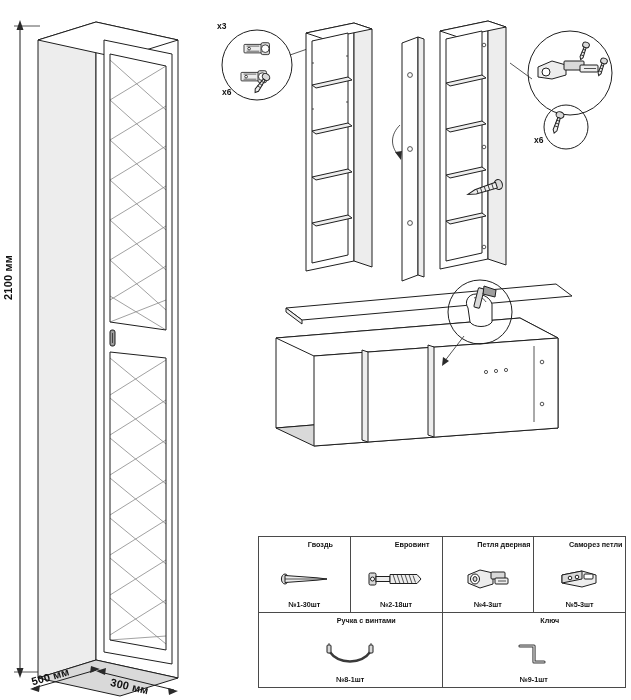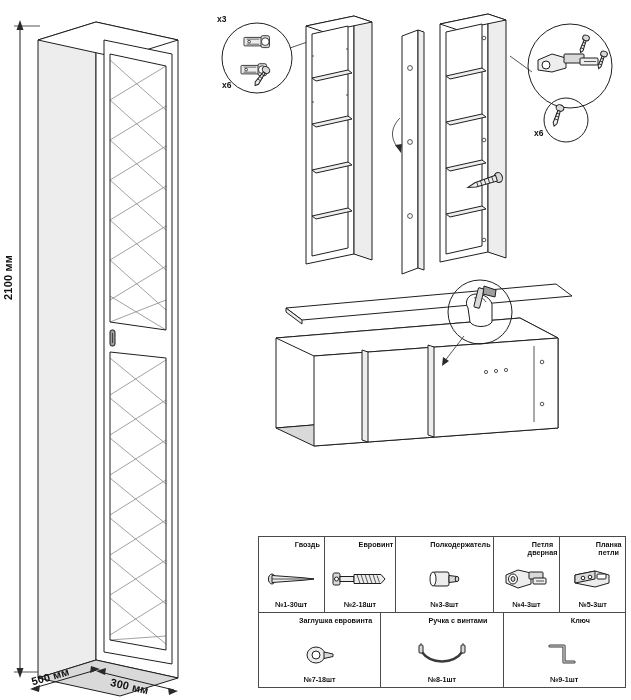--- a/index.html
+++ b/index.html
@@ -148,21 +148,21 @@
         <path class="fill-k" d="M96 671 L106 668 L105 675 Z"></path>
         <path class="fill-k" d="M178 691 L168 688 L169 695 Z"></path>
       </g>
     </svg>
 
     <div class="dim-label dim-vertical">2100 мм</div>
     <div class="dim-label abs" style="left:30px;top:676px;transform:rotate(-16deg);transform-origin:left top;">500 мм</div>
     <div class="dim-label abs" style="left:112px;top:676px;transform:rotate(13deg);transform-origin:left top;">300 мм</div>
   </div>
 
-  <div class="abs" style="left:214px;top:8px;width:417px;height:290px;">
+  <div class="abs" style="left:214px;top:15px;width:417px;height:290px;">
     <svg width="417" height="290" viewBox="0 0 417 290">
 
       <g>
         <circle class="ln" cx="43" cy="50" r="35" fill="#ffffff"></circle>
 
         <g transform="translate(30,26) scale(0.85)">
           <rect class="fill-lg" x="0" y="4" width="22" height="10" rx="1"></rect>
           <rect class="fill-mg" x="20" y="2" width="10" height="14" rx="2"></rect>
           <circle class="fill-w" cx="25" cy="9" r="4.5"></circle>
           <line class="ln-thin" x1="3" y1="6" x2="18" y2="6"></line>
@@ -382,77 +382,54 @@
               <line x1="34" y1="6.5" x2="37" y2="15.5"></line>
                 <line x1="38" y1="6.5" x2="41" y2="15.5"></line>
               <line x1="42" y1="6.5" x2="45" y2="15.5"></line>
                 <line x1="46" y1="7.5" x2="48.5" y2="14.5"></line>
             </g>
           </svg>
         </div>
         <div class="legend-code">№2-18шт</div>
       </div>
 
-      <div class="legend-cell">
-        <div class="legend-title">Полкодержатель</div>
-        <div class="legend-art">
-          <svg width="40" height="24" viewBox="0 0 40 24">
-            <rect class="fill-lg" x="9" y="5" width="16" height="14" rx="2"></rect>
-            <ellipse class="fill-w" cx="9" cy="12" rx="3" ry="7"></ellipse>
-            <path class="fill-mg" d="M25 8.5 L33 9.5 L33 14.5 L25 15.5 Z"></path>
-            <ellipse class="fill-mg" cx="33" cy="12" rx="1.8" ry="2.6"></ellipse>
-          </svg>
-        </div>
-        <div class="legend-code">№3-8шт</div>
-      </div>
 
       <div class="legend-cell">
         <div class="legend-title">Петля дверная</div>
         <div class="legend-art">
           <svg width="46" height="26" viewBox="0 0 46 26">
             <path class="fill-lg" d="M3 9 L15 4 L28 7 L28 18 L15 22 L3 17 Z"></path>
             <ellipse class="fill-w" cx="10" cy="13" rx="4.5" ry="5"></ellipse>
             <ellipse class="fill-mg" cx="10" cy="13" rx="2" ry="2.4"></ellipse>
             <rect class="fill-mg" x="26" y="6" width="14" height="7" rx="1"></rect>
             <rect class="fill-lg" x="30" y="12" width="13" height="6" rx="1"></rect>
             <line class="ln-thin" x1="33" y1="15" x2="41" y2="15"></line>
           </svg>
         </div>
         <div class="legend-code">№4-3шт</div>
       </div>
 
       <div class="legend-cell">
-        <div class="legend-title">Планка петли</div>
+        <div class="legend-title">Саморез петли</div>
         <div class="legend-art">
           <svg width="44" height="24" viewBox="0 0 44 24">
             <path class="fill-lg" d="M4 8 L24 4 L38 8 L38 16 L24 20 L4 16 Z"></path>
             <path class="fill-mg" d="M4 8 L24 4 L24 12 L4 16 Z"></path>
             <rect class="fill-w" x="26" y="7" width="9" height="5" rx="1"></rect>
             <circle class="fill-w" cx="12" cy="11" r="1.8"></circle>
             <circle class="fill-w" cx="19" cy="10" r="1.8"></circle>
           </svg>
         </div>
         <div class="legend-code">№5-3шт</div>
       </div>
     </div>
 
     <div class="legend-row">
 
 
-      <div class="legend-cell">
-        <div class="legend-title">Заглушка евровинта</div>
-        <div class="legend-art">
-          <svg width="34" height="22" viewBox="0 0 34 22">
-            <ellipse class="fill-lg" cx="13" cy="11" rx="9" ry="8"></ellipse>
-            <ellipse class="fill-w" cx="13" cy="11" rx="4" ry="4"></ellipse>
-            <path class="fill-mg" d="M21 8 L30 10 L30 12.5 L21 14.5 Z"></path>
-          </svg>
-        </div>
-        <div class="legend-code">№7-18шт</div>
-      </div>
 
       <div class="legend-cell">
         <div class="legend-title">Ручка с винтами</div>
         <div class="legend-art">
           <svg width="58" height="24" viewBox="0 0 58 24">
             <path class="ln" d="M8 8 C18 22 40 22 50 8" style="stroke-width:2.4;stroke:#3a3a3a;fill:none"></path>
             <rect class="fill-mg" x="6" y="2" width="4" height="8" rx="1"></rect>
             <rect class="fill-mg" x="48" y="2" width="4" height="8" rx="1"></rect>
             <line class="ln-thin" x1="8" y1="2" x2="8" y2="0"></line>
             <line class="ln-thin" x1="50" y1="2" x2="50" y2="0"></line>

